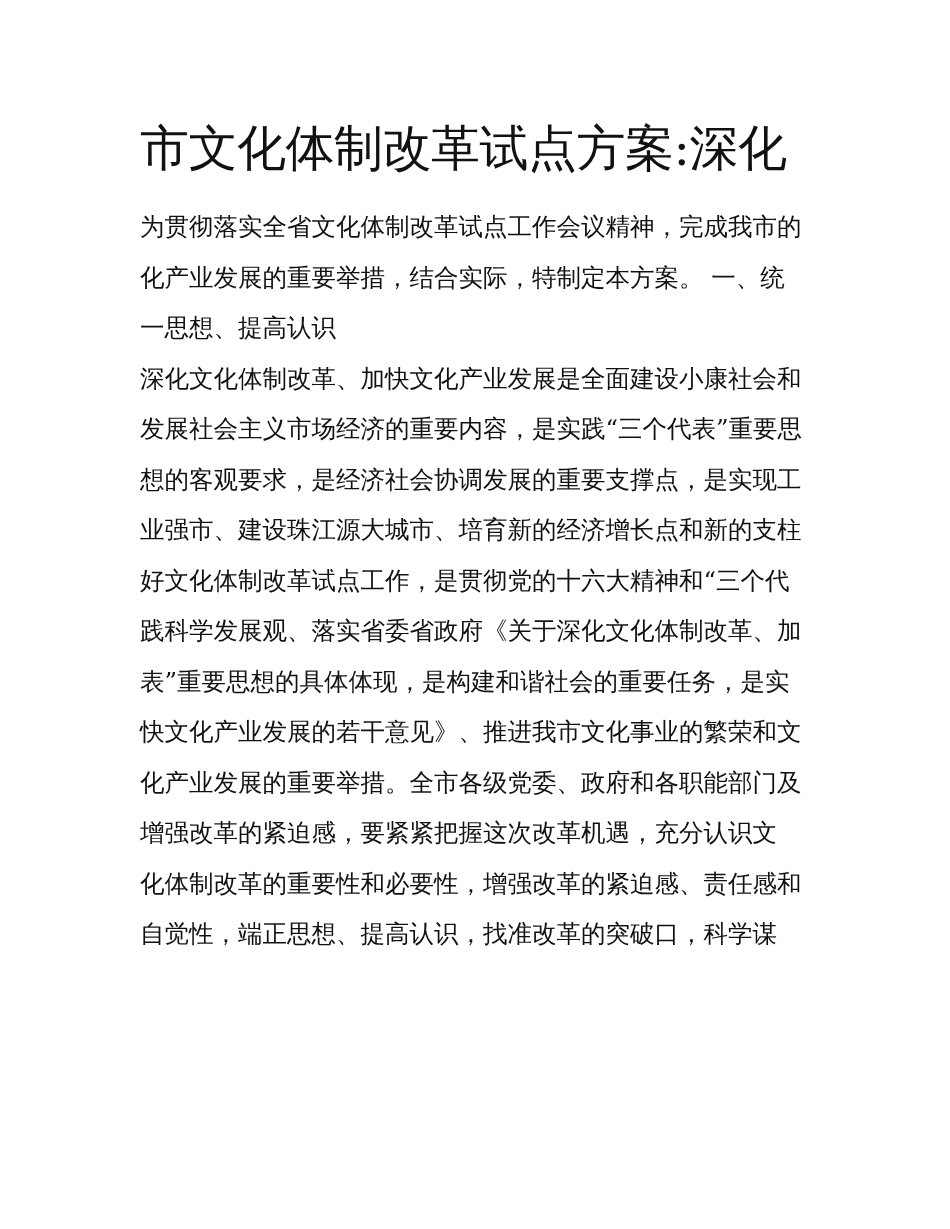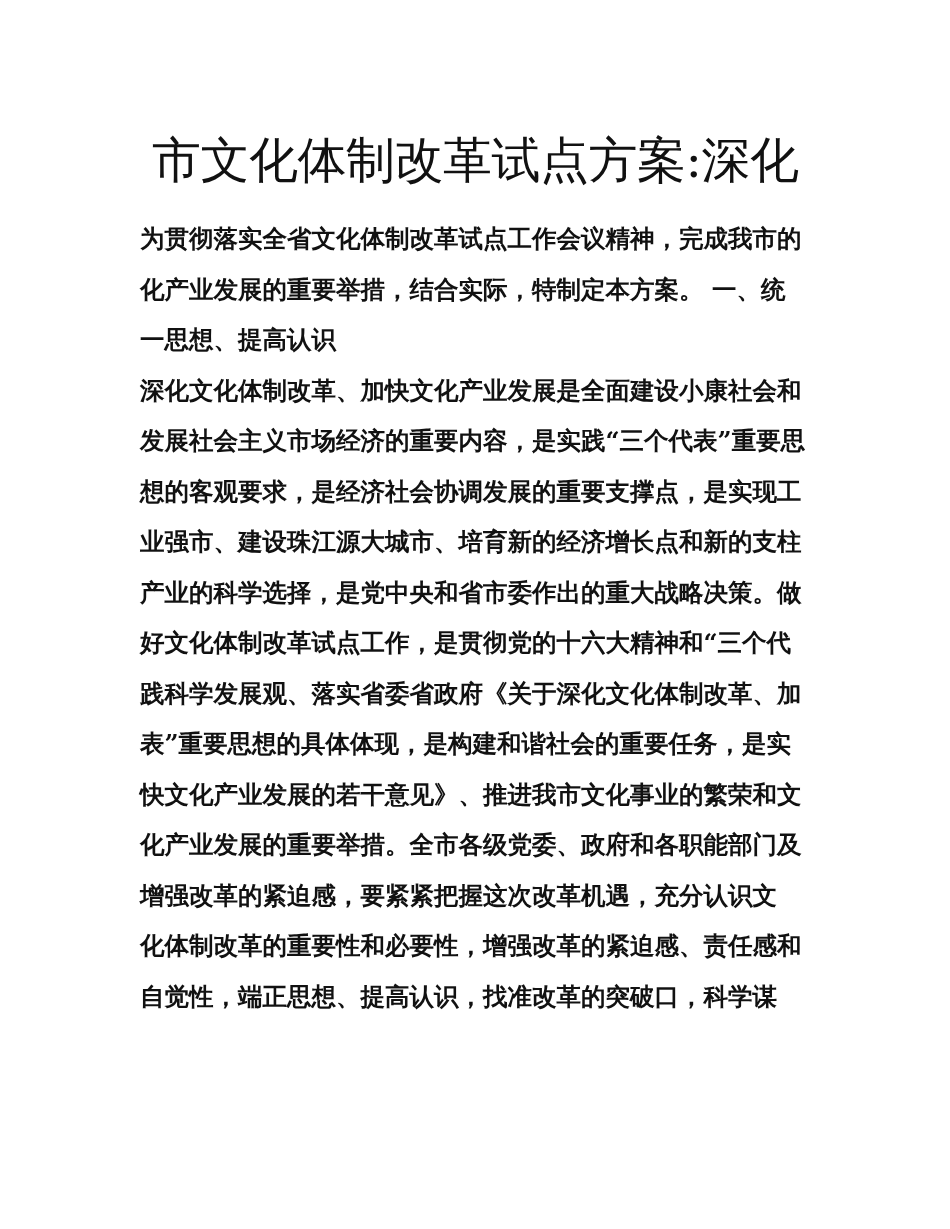--- a/index.html
+++ b/index.html
@@ -21,25 +21,24 @@
       top: 112px;
       width: 680px;
     }
     .title-line {
       font-size: 49px;
       line-height: 74px;
       height: 74px;
       white-space: nowrap;
       letter-spacing: -0.5px;
       font-weight: normal;
-      margin: 12px;
+      margin: 0;
     }
     .body {
       margin-top: 16px;
-      font-weight: bold;
     }
     .line {
       font-size: 24.5px;
       line-height: 50.5px;
       height: 50.5px;
       white-space: nowrap;
       letter-spacing: 0px;
     }
   </style>
 </head>
@@ -54,21 +53,20 @@
     <div class="paragraph">
       <div class="line">为贯彻落实全省文化体制改革试点工作会议精神，完成我市的</div>
       <div class="line">化产业发展的重要举措，结合实际，特制定本方案。 一、统</div>
       <div class="line">一思想、提高认识</div>
     </div>
     <div class="paragraph">
       <div class="line">深化文化体制改革、加快文化产业发展是全面建设小康社会和</div>
       <div class="line">发展社会主义市场经济的重要内容，是实践“三个代表”重要思</div>
       <div class="line">想的客观要求，是经济社会协调发展的重要支撑点，是实现工</div>
       <div class="line">业强市、建设珠江源大城市、培育新的经济增长点和新的支柱</div>
-      <div class="line">产业的科学选择，是党中央和省市委作出的重大战略决策。做</div>
       <div class="line">好文化体制改革试点工作，是贯彻党的十六大精神和“三个代</div>
       <div class="line">践科学发展观、落实省委省政府《关于深化文化体制改革、加</div>
       <div class="line">表”重要思想的具体体现，是构建和谐社会的重要任务，是实</div>
       <div class="line">快文化产业发展的若干意见》、推进我市文化事业的繁荣和文</div>
       <div class="line">化产业发展的重要举措。全市各级党委、政府和各职能部门及</div>
       <div class="line">增强改革的紧迫感，要紧紧把握这次改革机遇，充分认识文</div>
       <div class="line">化体制改革的重要性和必要性，增强改革的紧迫感、责任感和</div>
       <div class="line">自觉性，端正思想、提高认识，找准改革的突破口，科学谋</div>
     </div>
   </div>

